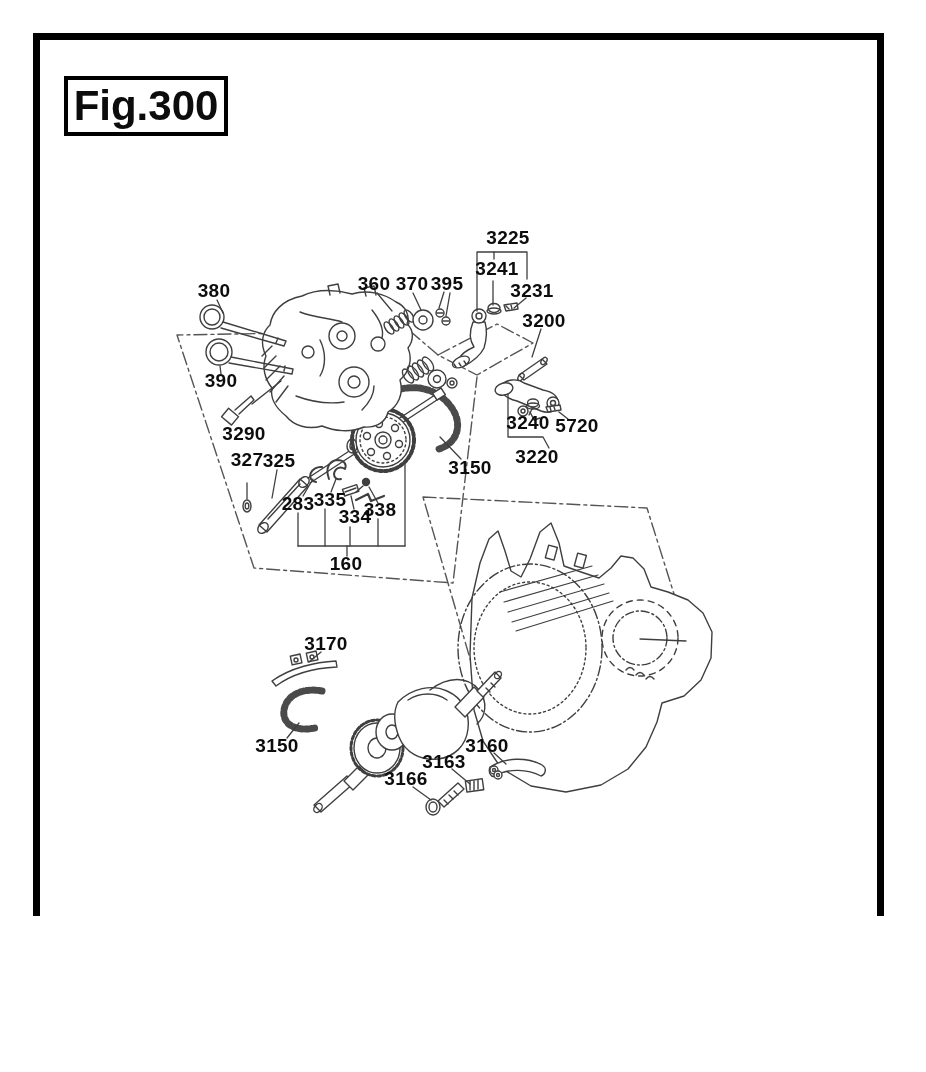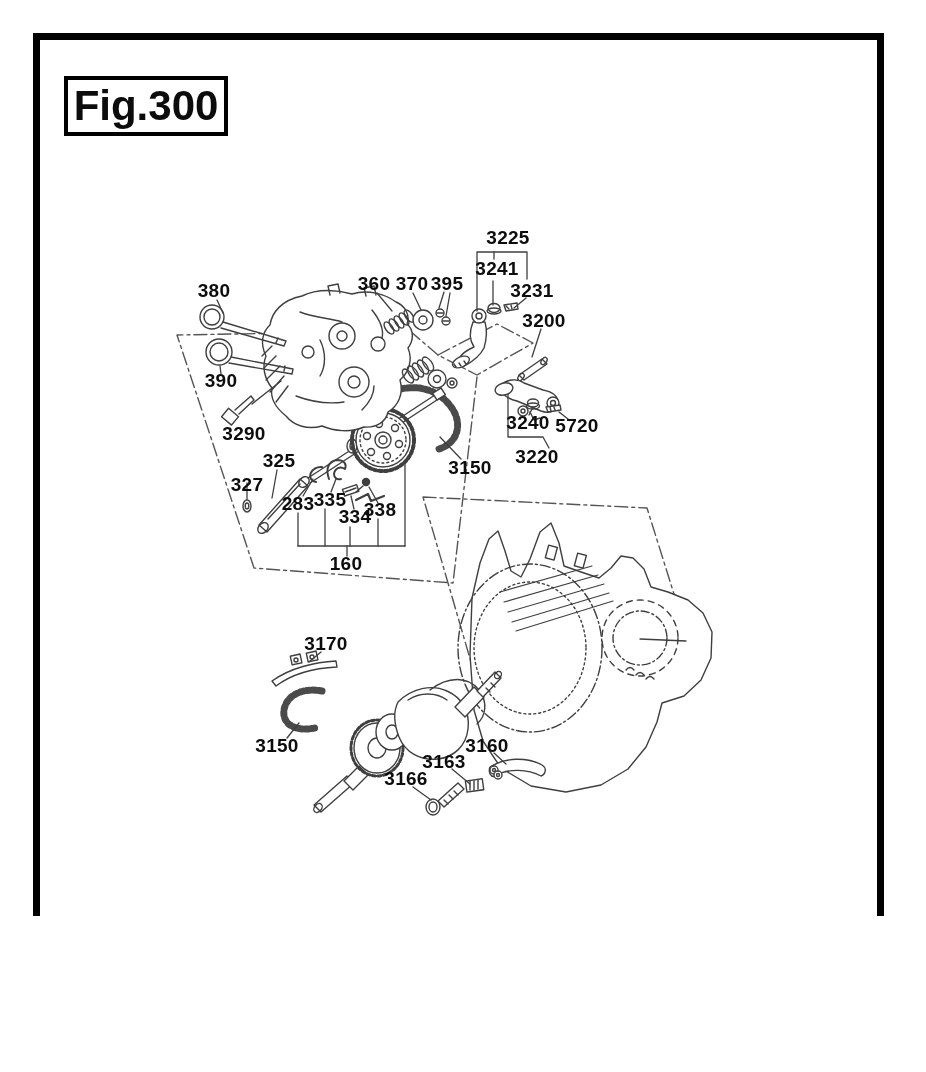--- a/index.html
+++ b/index.html
@@ -296,21 +296,21 @@
   <div class="plabel" style="left:447px;top:284px">395</div>
   <div class="plabel" style="left:508px;top:238px">3225</div>
   <div class="plabel" style="left:497px;top:269px">3241</div>
   <div class="plabel" style="left:532px;top:291px">3231</div>
   <div class="plabel" style="left:544px;top:321px">3200</div>
   <div class="plabel" style="left:528px;top:423px">3240</div>
   <div class="plabel" style="left:577px;top:426px">5720</div>
   <div class="plabel" style="left:537px;top:457px">3220</div>
   <div class="plabel" style="left:470px;top:468px">3150</div>
   <div class="plabel" style="left:279px;top:461px">325</div>
-  <div class="plabel" style="left:247px;top:485px">327</div>
+  <div class="plabel" style="left:247px;top:460px">327</div>
   <div class="plabel" style="left:298px;top:504px">283</div>
   <div class="plabel" style="left:330px;top:500px">335</div>
   <div class="plabel" style="left:355px;top:517px">334</div>
   <div class="plabel" style="left:380px;top:510px">338</div>
   <div class="plabel" style="left:346px;top:564px">160</div>
   <div class="plabel" style="left:326px;top:644px">3170</div>
   <div class="plabel" style="left:277px;top:746px">3150</div>
   <div class="plabel" style="left:406px;top:779px">3166</div>
   <div class="plabel" style="left:444px;top:762px">3163</div>
   <div class="plabel" style="left:487px;top:746px">3160</div>

